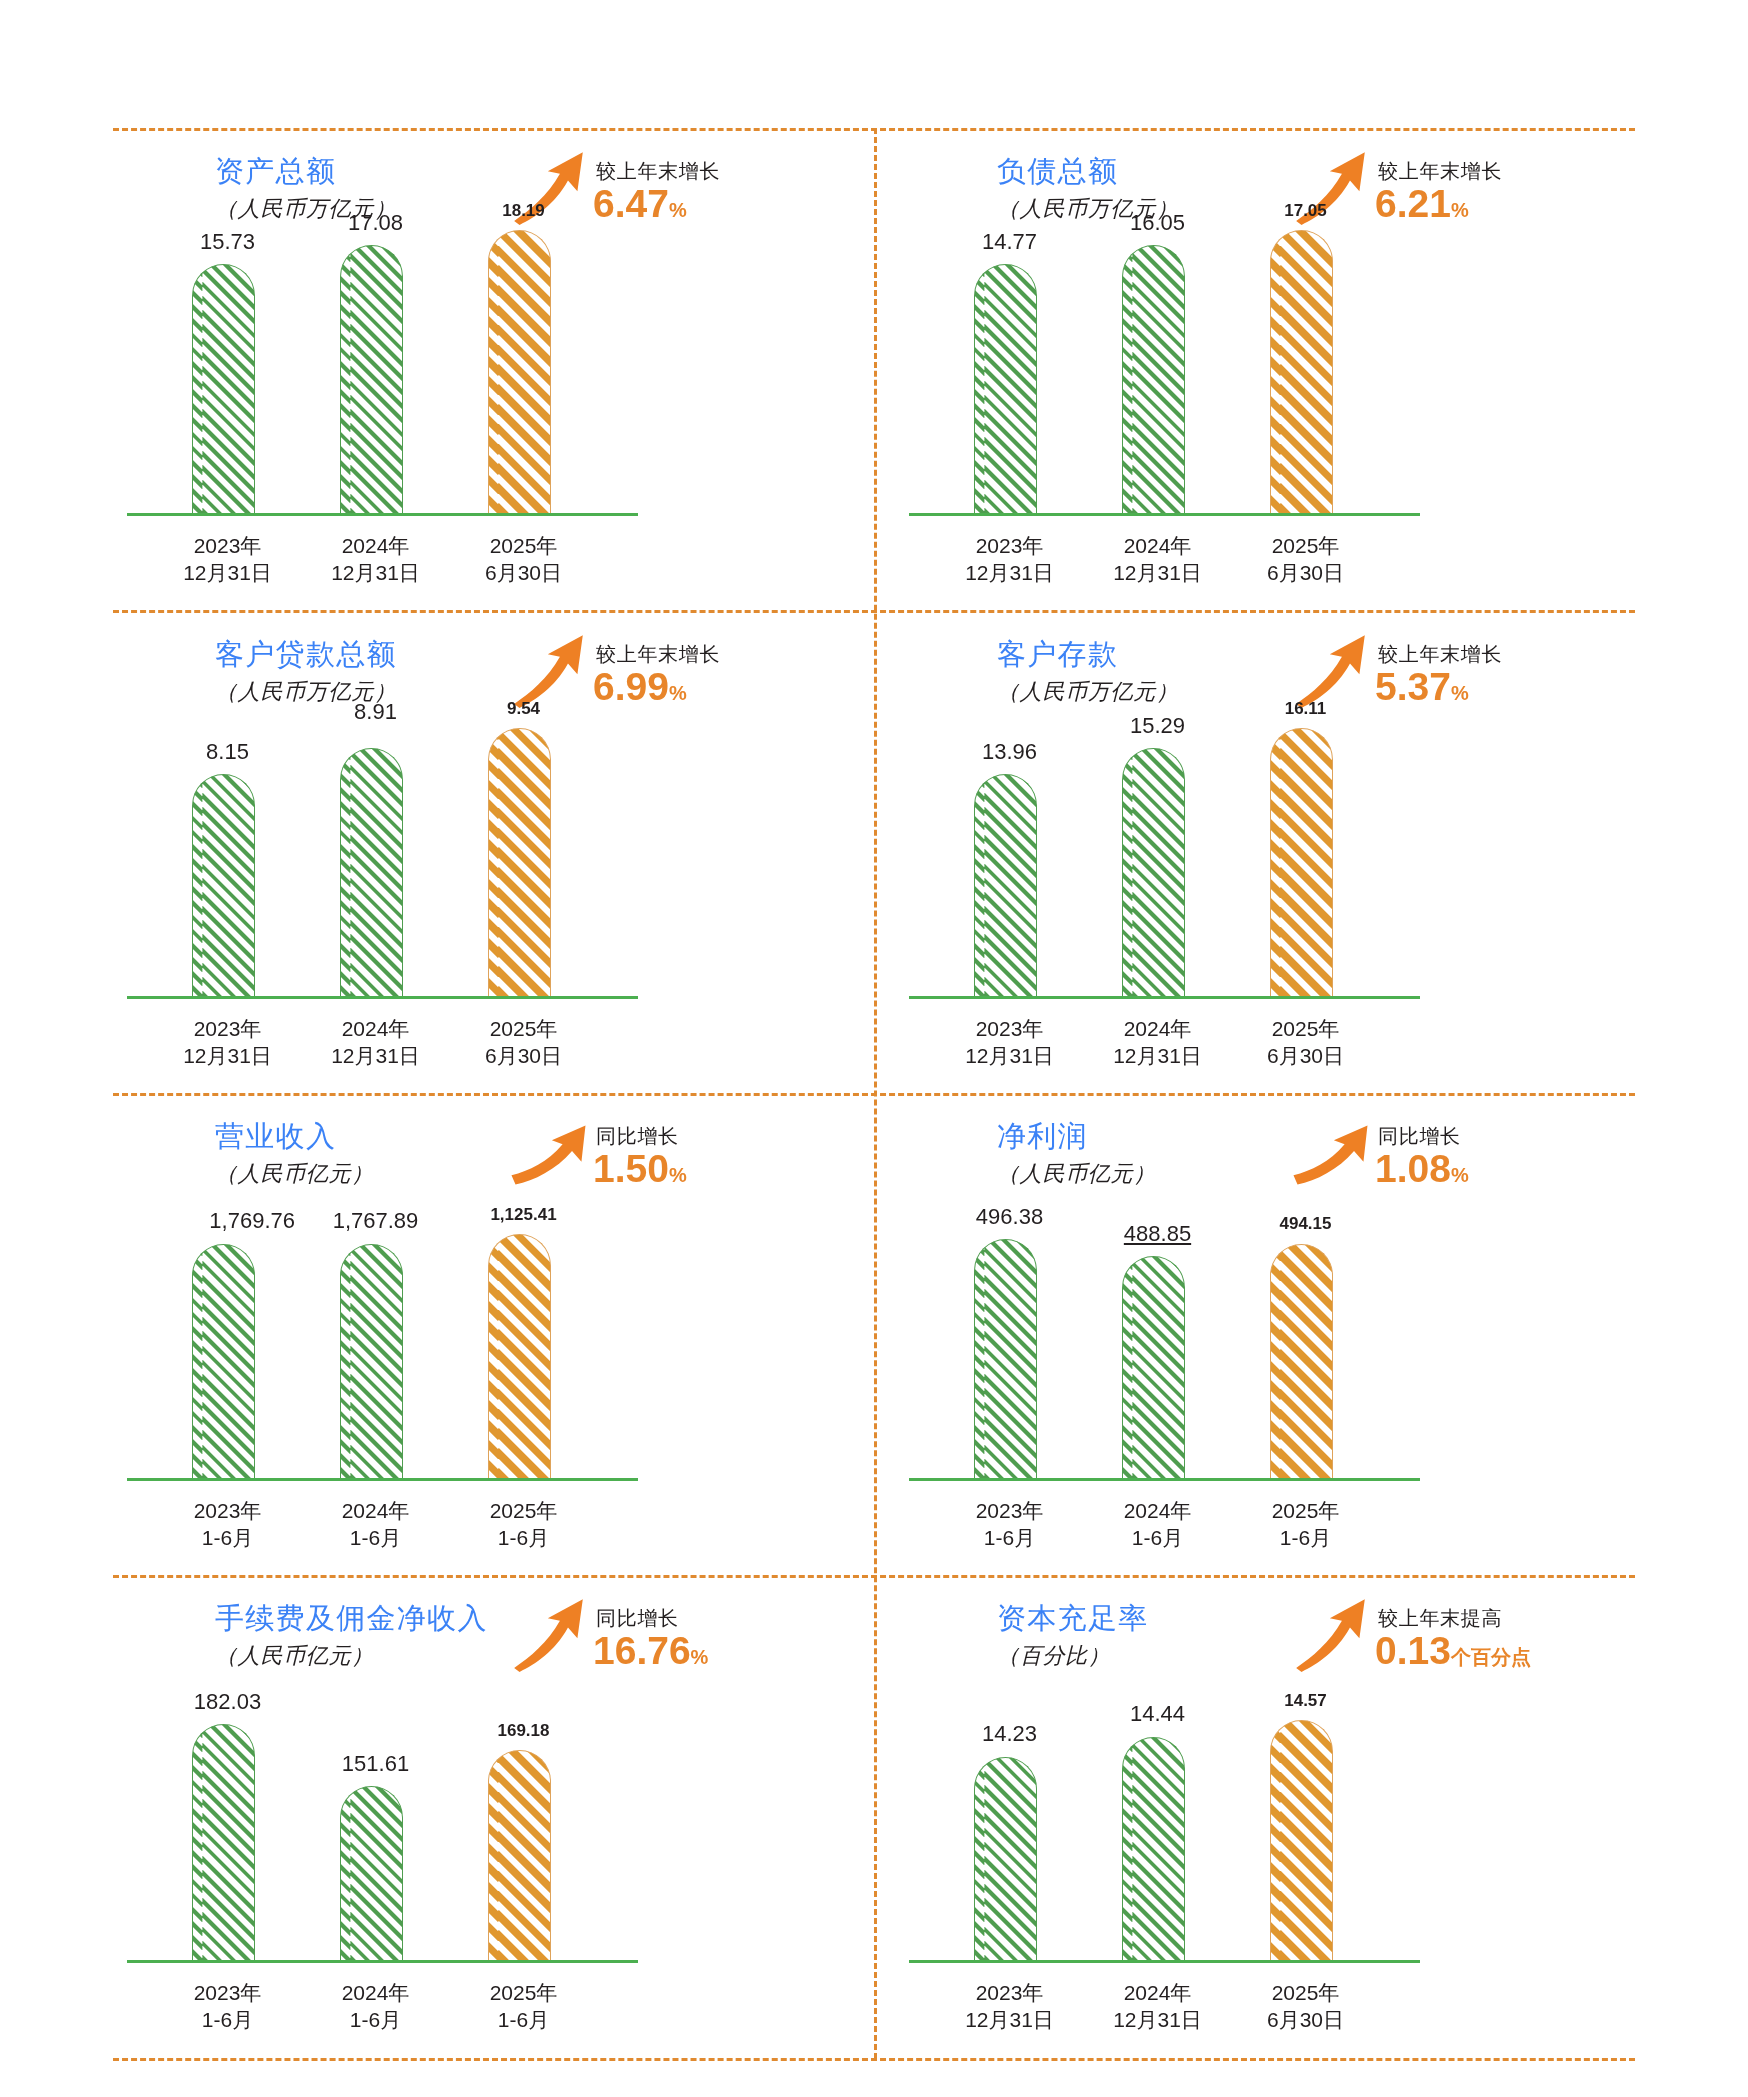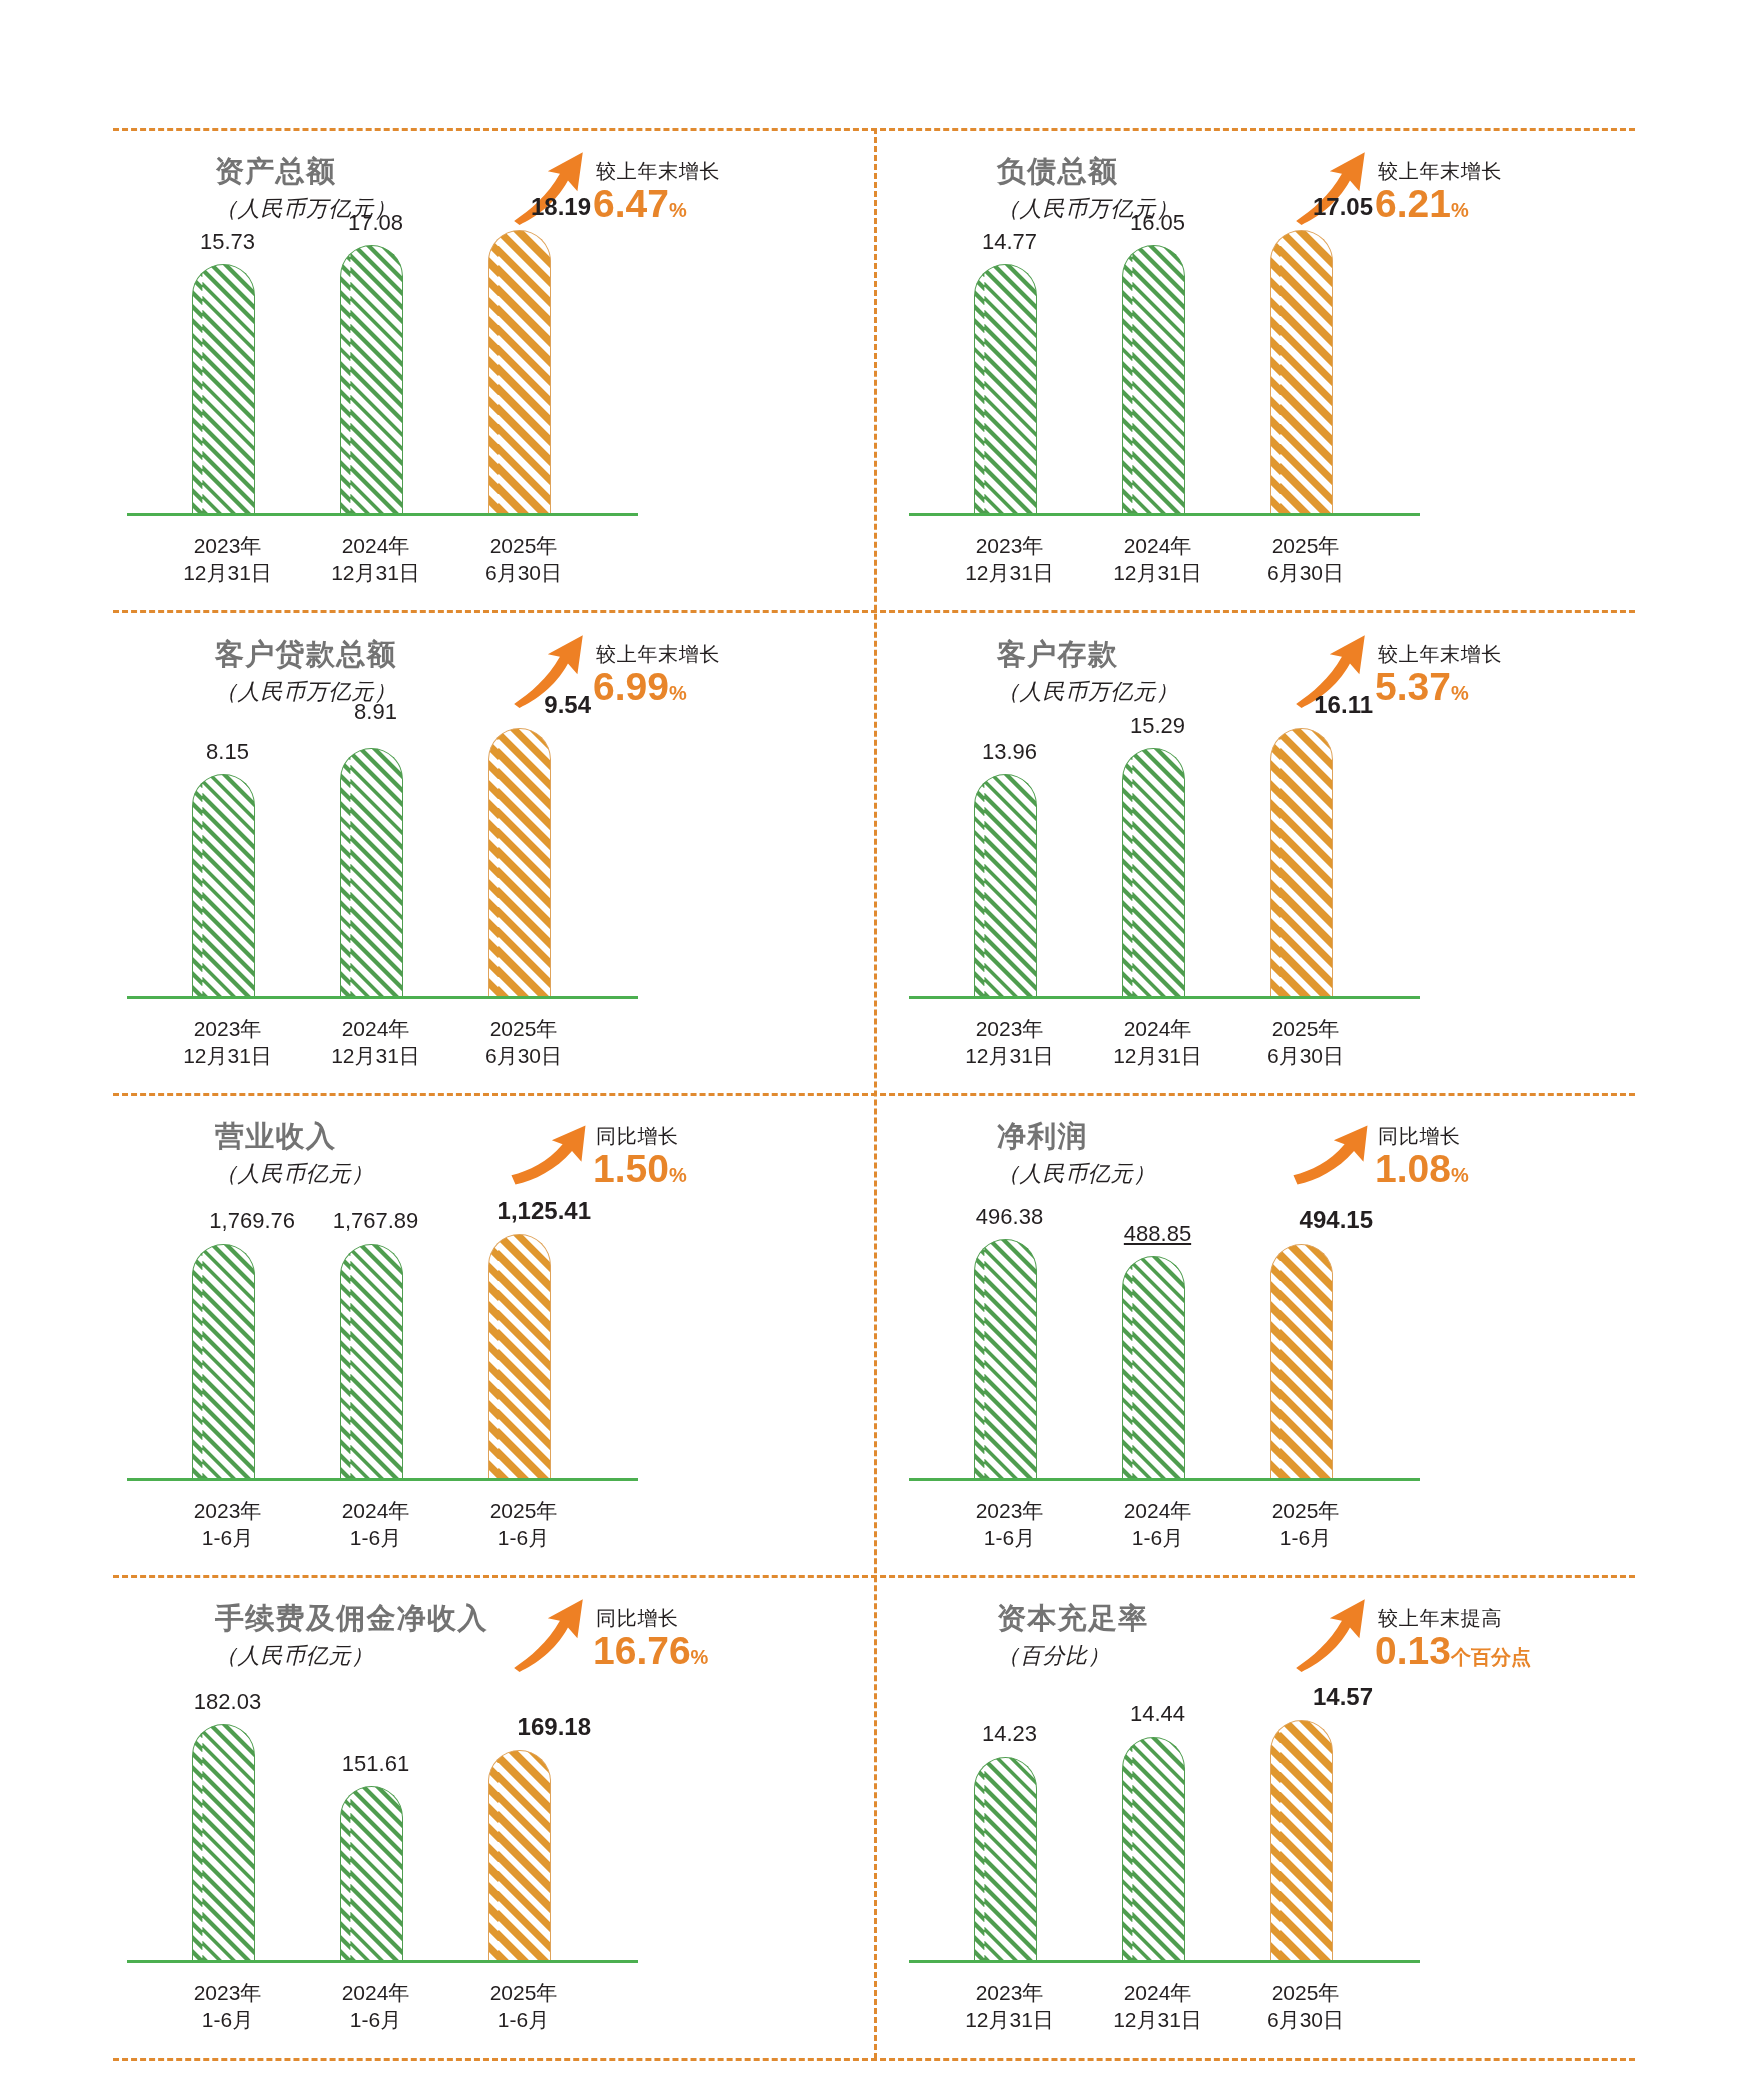--- a/index.html
+++ b/index.html
@@ -30,21 +30,21 @@
   }
   .vline{
     position:absolute;top:0;width:0;height:1931px;
     border-left:3.4px dashed #e08a30;
   }
 
   .panel{position:absolute;width:740px;height:471px;}
 
   .p-title{
     position:absolute;left:102px;top:16px;
-    font-size:29px;font-weight:bold;color:#737373;
+    font-size:29px;font-weight:normal;color:#3b82f6;
     letter-spacing:1.3px;white-space:nowrap;
   }
   .p-unit{
     position:absolute;left:102px;top:58px;
     font-size:22px;font-style:italic;color:#231f20;
     letter-spacing:0.7px;white-space:nowrap;
   }
 
   
   .callout{position:absolute;left:397px;top:15px;width:323px;height:87px;}
@@ -65,21 +65,21 @@
   .chart{position:absolute;left:0;top:101px;width:740px;height:370px;}
   .axis{
     position:absolute;left:13.5px;bottom:91px;width:511px;height:2.7px;
     background:#4caf50;
   }
   .bar-wrap{position:absolute;bottom:94px;width:135px;}
   .bar-val{
     position:absolute;left:0;width:135px;text-align:center;
     font-size:22px;color:#231f20;white-space:nowrap;
   }
-  .bar-val.current{font-weight:bold;font-size:24px;text-align:right;}
+  .bar-val.current{font-weight:bold;font-size:17px;}
   .bar{
     position:absolute;bottom:0;left:32px;width:63px;
     border:1.3px solid #4f9d4f;
     border-top-left-radius:32px;border-top-right-radius:32px;
     border-bottom:none;
     box-sizing:border-box;
     overflow:hidden;
     background:
       repeating-linear-gradient(45deg,
         #4f9d4f 0px,#4f9d4f 4px,

